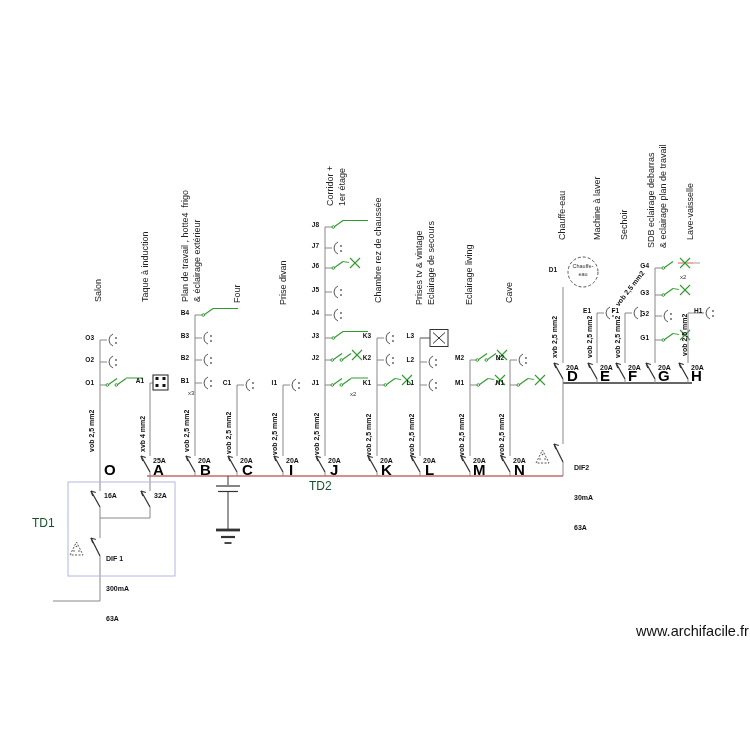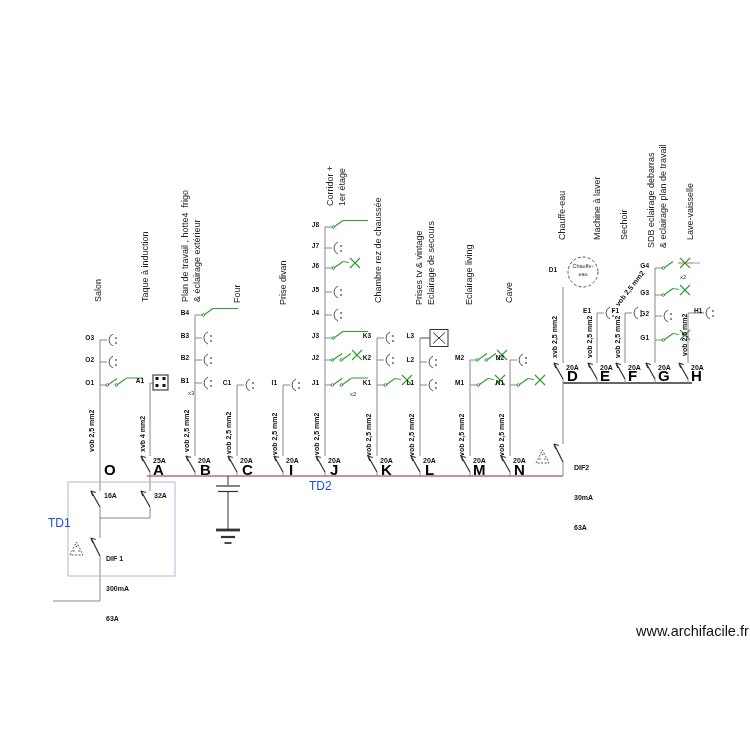--- a/index.html
+++ b/index.html
@@ -6,21 +6,21 @@
   #canvas{position:relative;width:750px;height:750px;background:#ffffff;overflow:hidden;
           font-family:"Liberation Sans",sans-serif;}
   #diagram-svg{position:absolute;left:0;top:0;}
   .t{position:absolute;white-space:pre;color:#111;line-height:1;font-family:"Liberation Sans",sans-serif;}
   .busletter{font-size:15px;font-weight:bold;color:#000;}
   .amp{font-size:7px;font-weight:bold;}
   .wire{font-size:7px;font-weight:bold;transform-origin:0 0;}
   .title{font-size:9px;color:#222;transform-origin:0 0;}
   .cid{font-size:6.5px;font-weight:bold;}
   .note{font-size:6px;color:#333;}
-  .tdlabel{font-size:12px;color:#1d4ed8;}
+  .tdlabel{font-size:12px;color:#14532d;}
   .difblock{font-size:7px;font-weight:bold;line-height:10px;}
   .circletext{font-size:5.5px;color:#333;text-align:center;}
   .watermark{font-size:14.5px;color:#111;}
 </style>
 </head>
 <body>
 
 <div id="canvas">
   <svg id="diagram-svg" width="750" height="750">
       <line x1="147" y1="476" x2="563" y2="476" stroke="#c96a6a" stroke-width="1.6"></line>
@@ -438,21 +438,21 @@
         <line x1="228" y1="476" x2="228" y2="485" stroke="#333" stroke-width="1"></line>
         <line x1="216" y1="486" x2="240" y2="486" stroke="#333" stroke-width="1.2"></line>
         <line x1="218" y1="491.5" x2="238" y2="491.5" stroke="#333" stroke-width="1.2"></line>
         <line x1="228" y1="492" x2="228" y2="529" stroke="#333" stroke-width="1"></line>
         <line x1="216" y1="530" x2="240" y2="530" stroke="#333" stroke-width="2.8"></line>
         <line x1="221" y1="537" x2="235" y2="537" stroke="#333" stroke-width="2.2"></line>
         <line x1="224.5" y1="543" x2="231.5" y2="543" stroke="#333" stroke-width="1.8"></line>
       </g>
     </svg>
 
-  <div class="t tdlabel" style="left:48px;top:517px">TD1</div>
+  <div class="t tdlabel" style="left:32px;top:517px">TD1</div>
   <div class="t tdlabel" style="left:309px;top:480px">TD2</div>
 
   <div class="t difblock" style="left:106px;top:534px">
     <div>DIF 1</div>
     <div>300mA</div>
     <div>63A</div>
   </div>
 
   <div class="t difblock" style="left:574px;top:443px">
     <div>DIF2</div>

